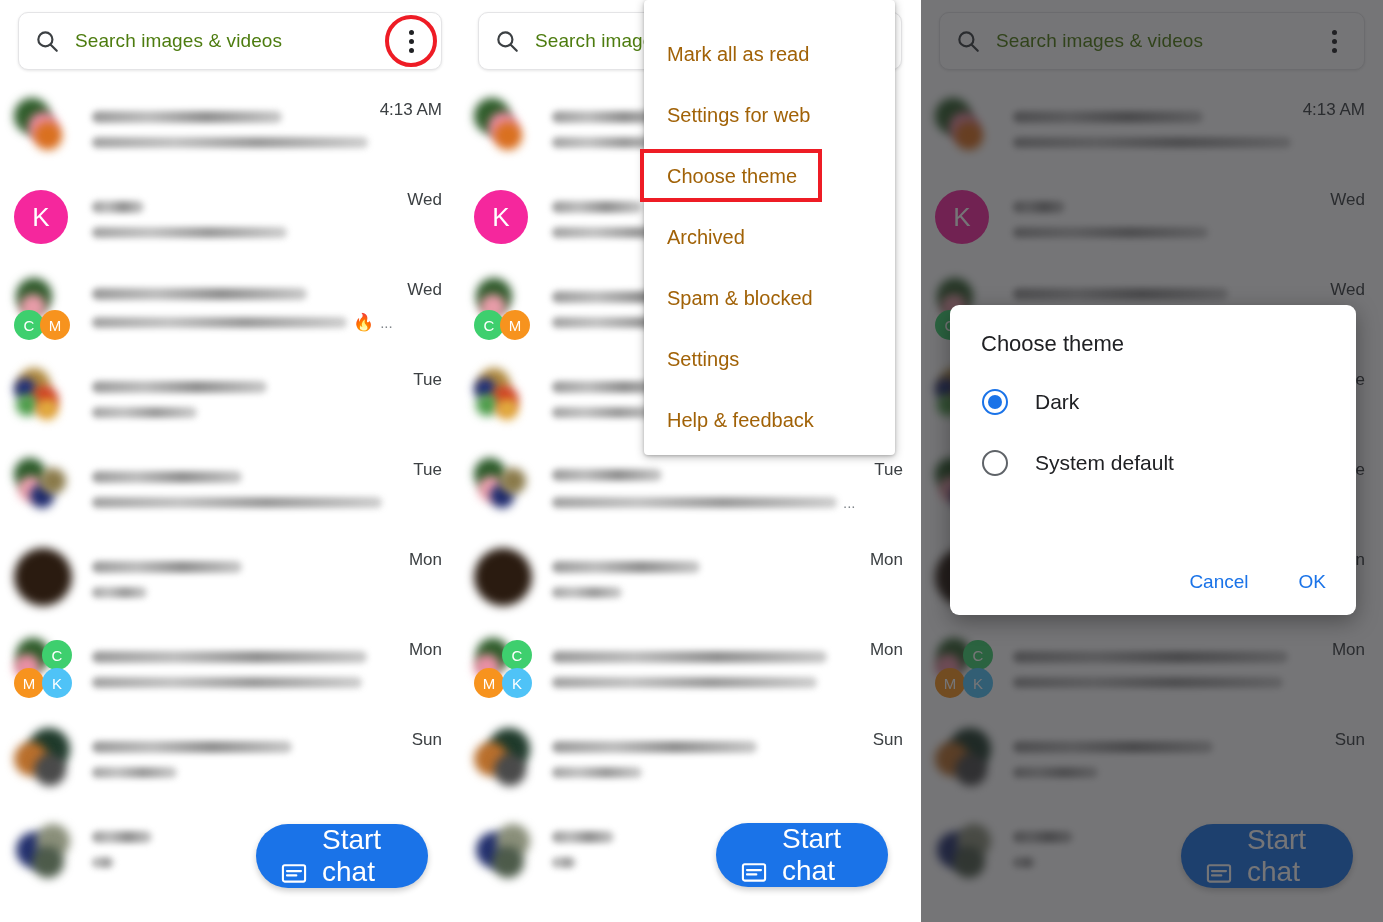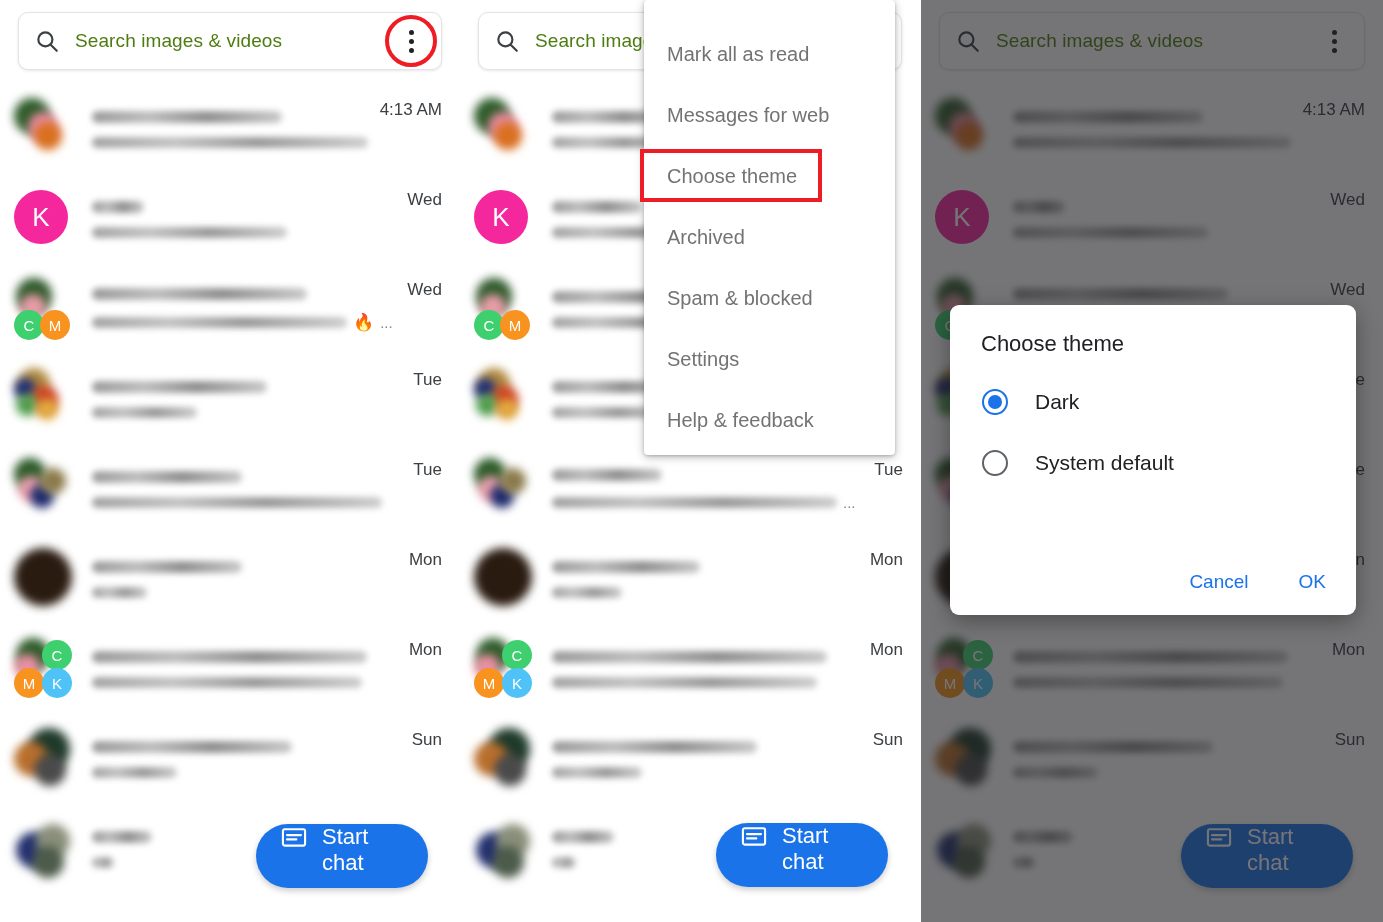--- a/index.html
+++ b/index.html
@@ -75,40 +75,40 @@
   .conv-time {
     flex: 0 0 auto; font-size: 17px; color: #3c4043;
     align-self: flex-start; margin-top: 16px; padding-right: 18px;
     white-space: nowrap;
   }
 
   
   .fab {
     position: absolute; height: 64px; border-radius: 34px;
     background: #1a73e8; color: #fff;
-    display: flex; align-items: flex-start; justify-content: center; gap: 14px;
+    display: flex; align-items: flex-end; justify-content: center; gap: 14px;
     padding: 0 30px 0 24px;
     box-shadow: 0 3px 6px rgba(0,0,0,.20);
-    font-size: 22px;
+    font-size: 28px;
   }
   #panel-1 .fab { left: 256px; top: 824px; width: 172px; }
   #panel-2 .fab { left: 256px; top: 823px; width: 172px; }
   #panel-3 .fab { left: 260px; top: 824px; width: 172px; }
   .fab svg { display:block; }
 
   
   #overflow-menu {
     position: absolute; left: 644px; top: 0; width: 251px; height: 455px;
     background: #ffffff; border-radius: 4px;
     box-shadow: 0 2px 10px rgba(0,0,0,.28), 0 1px 3px rgba(0,0,0,.18);
     padding-top: 24px; z-index: 40;
   }
   .menu-item {
     height: 61px; display: flex; align-items: center;
-    padding-left: 23px; font-size: 20px; color: #737373;
+    padding-left: 23px; font-size: 20px; color: #a16207;
     white-space: nowrap; position: relative;
   }
   .menu-item.is-highlighted::after {
     content: ""; position: absolute; left: -4px; top: 3px;
     width: 182px; height: 53px; border: 4px solid #ee1c25; box-sizing: border-box;
   }
 
   
   .scrim { position:absolute; inset:0; background: rgba(32,33,36,.62); z-index: 30; }
   #theme-dialog {
@@ -466,21 +466,21 @@
       </span>
       <span>Start chat</span>
     </div>
   </div>
 
   <div id="overflow-menu">
       <div class="menu-item">
         <span>Mark all as read</span>
       </div>
       <div class="menu-item">
-        <span>Messages for web</span>
+        <span>Settings for web</span>
       </div>
       <div class="menu-item is-highlighted">
         <span>Choose theme</span>
       </div>
       <div class="menu-item">
         <span>Archived</span>
       </div>
       <div class="menu-item">
         <span>Spam &amp; blocked</span>
       </div>

